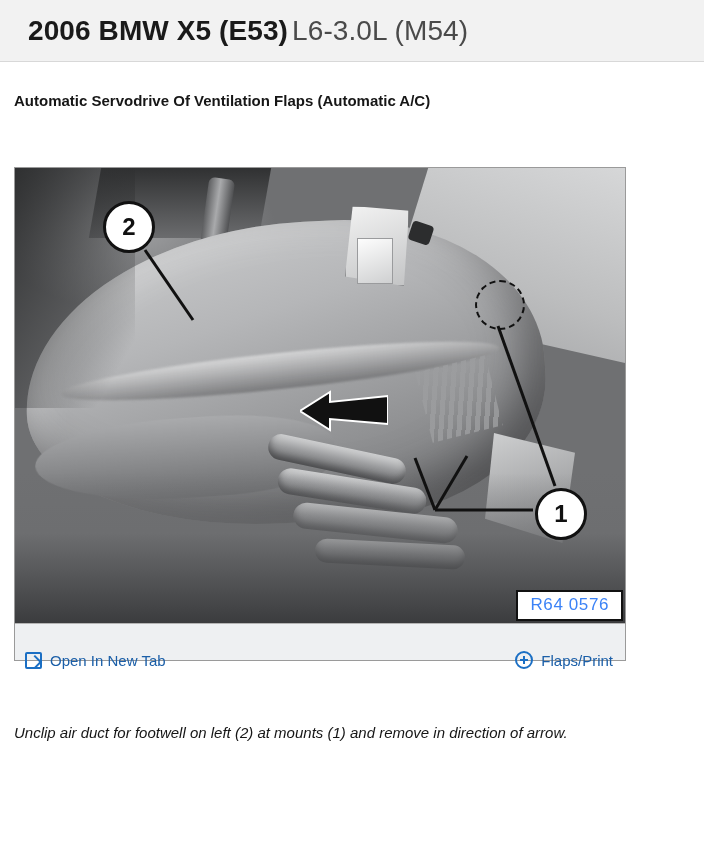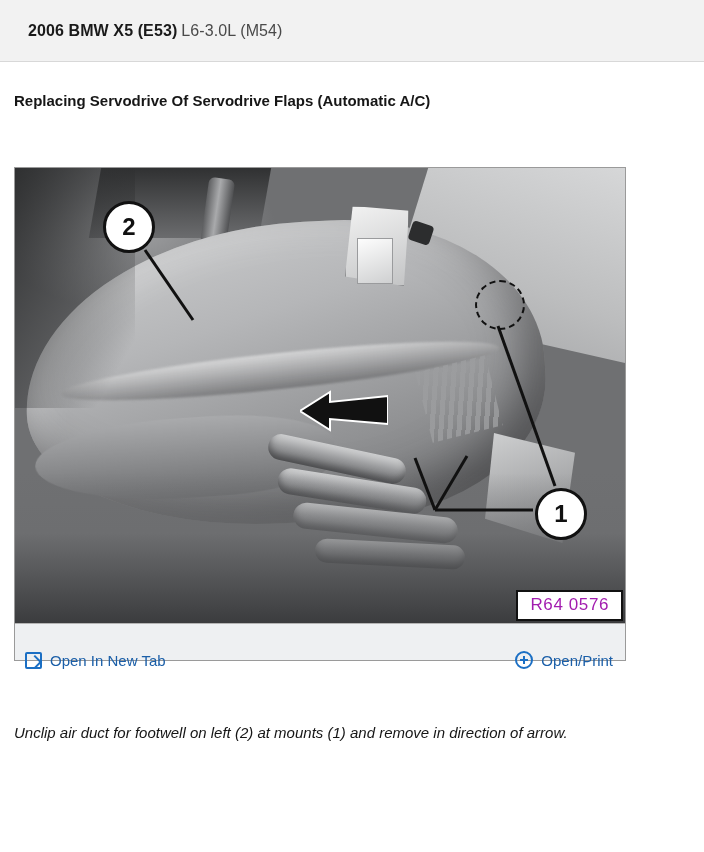--- a/index.html
+++ b/index.html
@@ -19,21 +19,21 @@
   .header {
     height: 62px;
     background: #f2f2f2;
     border-bottom: 1px solid #d8d8d8;
     display: flex;
     align-items: center;
     padding-left: 28px;
     box-sizing: border-box;
   }
   .header-title {
-    font-size: 16px;
+    font-size: 28px;
     letter-spacing: 0.1px;
   }
   .header-title .veh {
     font-weight: bold;
     color: #1a1a1a;
   }
   .header-title .eng {
     font-weight: normal;
     color: #4a4a4a;
     margin-left: 4px;
@@ -233,21 +233,21 @@
     fill: none;
   }
   .fig-code {
     position: absolute;
     right: 2px; bottom: 2px;
     background: #ffffff;
     border: 2px solid #111111;
     padding: 3px 12px 4px 12px;
     font-size: 17px;
     letter-spacing: 0.6px;
-    color: #a21caf;
+    color: #3b82f6;
   }
 
   
   .figure-bar {
     height: 36px;
     background: #eef0f2;
     display: flex;
     align-items: center;
     justify-content: space-between;
     padding: 0 12px 0 10px;
@@ -307,21 +307,21 @@
 <body>
 
 <div class="header">
   <div class="header-title">
     <span class="veh">2006 BMW X5 (E53)</span><span class="eng">L6-3.0L (M54)</span>
   </div>
 </div>
 
 <div class="content">
 
-  <div class="proc-title">Replacing Servodrive Of Servodrive Flaps (Automatic A/C)</div>
+  <div class="proc-title">Automatic Servodrive Of Ventilation Flaps (Automatic A/C)</div>
 
 
   <div class="figure">
 
     <div class="figure-image">
       <div class="photo-bg"></div>
       <div class="photo-dark-topstrip"></div>
       <div class="panel-trim"></div>
       <div class="stud-tube"></div>
       <div class="duct-body"></div>
@@ -359,21 +359,21 @@
       <div class="fig-code">R64 0576</div>
     </div>
 
     <div class="figure-bar">
       <div class="fb-item">
         <span class="icon-newtab"></span>
         <span>Open In New Tab</span>
       </div>
       <div class="fb-item">
         <span class="icon-zoomplus"></span>
-        <span>Open/Print</span>
+        <span>Flaps/Print</span>
       </div>
     </div>
 
   </div>
 
   <div class="caption">Unclip air duct for footwell on left (2) at mounts (1) and remove in direction of arrow.</div>
 
 </div>
 
 </body></html>

